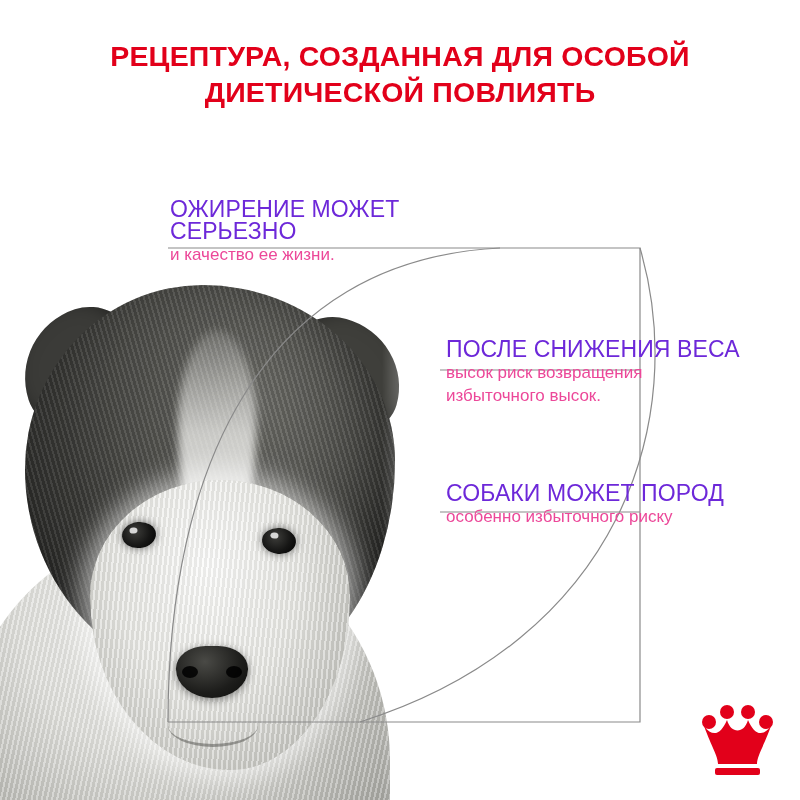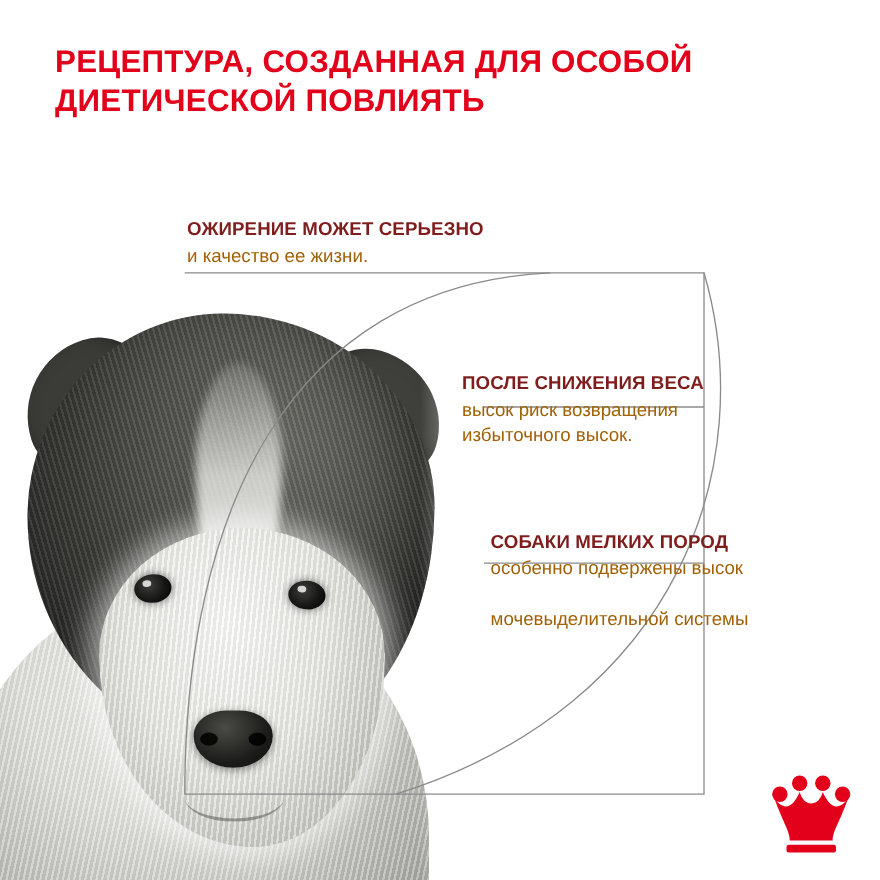--- a/index.html
+++ b/index.html
@@ -20,20 +20,21 @@
     background: #ffffff;
     overflow: hidden;
   }
 
   
   .title {
     position: absolute;
     top: 38px;
     left: 50px;
     width: 700px;
+    text-align: center;
     color: #e2001a;
     font-weight: bold;
     font-size: 28.5px;
     line-height: 36px;
     letter-spacing: 0.2px;
   }
   .title .line {
     display: block;
     white-space: nowrap;
   }
@@ -223,34 +224,34 @@
     left: 0;
     top: 0;
     width: 800px;
     height: 800px;
     pointer-events: none;
   }
 
   
   .callout { position: absolute; }
   .callout .head-txt {
-    color: #7f1d1d;
-    font-weight: bold;
-    font-size: 17px;
+    color: #6d28d9;
+    font-weight: normal;
+    font-size: 23px;
     line-height: 22px;
     letter-spacing: .1px;
   }
   .callout .body-txt {
-    color: #a16207;
+    color: #ec4899;
     font-size: 17px;
     line-height: 23px;
     margin-top: 1px;
   }
   #callout-1 { left: 170px; top: 198px; width: 330px; }
-  #callout-2 { left: 420px; top: 338px; width: 300px; }
+  #callout-2 { left: 446px; top: 338px; width: 300px; }
   #callout-3 { left: 446px; top: 482px; width: 320px; }
 
   
   .logo {
     position: absolute;
     right: 18px;
     bottom: 22px;
     width: 86px;
     height: 78px;
   }
@@ -305,25 +306,25 @@
 
   <div class="callout" id="callout-2">
     <div class="head-txt">ПОСЛЕ СНИЖЕНИЯ ВЕСА</div>
     <div class="body-txt">
       <span>высок риск возвращения</span><br>
       <span>избыточного высок.</span>
     </div>
   </div>
 
   <div class="callout" id="callout-3">
-    <div class="head-txt">СОБАКИ МЕЛКИХ ПОРОД</div>
+    <div class="head-txt">СОБАКИ МОЖЕТ ПОРОД</div>
     <div class="body-txt">
-      <span>особенно подвержены высок</span><br>
+      <span>особенно избыточного риску</span><br>
       <br>
-      <span>мочевыделительной системы</span><br>
+      <br>
     </div>
   </div>
 
   <svg class="logo" viewBox="0 0 86 78">
     <g fill="#e2001a">
       <circle cx="13" cy="22" r="7"></circle>
       <circle cx="31" cy="12" r="7"></circle>
       <circle cx="52" cy="12" r="7"></circle>
       <circle cx="70" cy="22" r="7"></circle>
       <path d="M8 26 C 16 48, 22 56, 22 64 L 61 64 C 61 56, 67 48, 75 26

